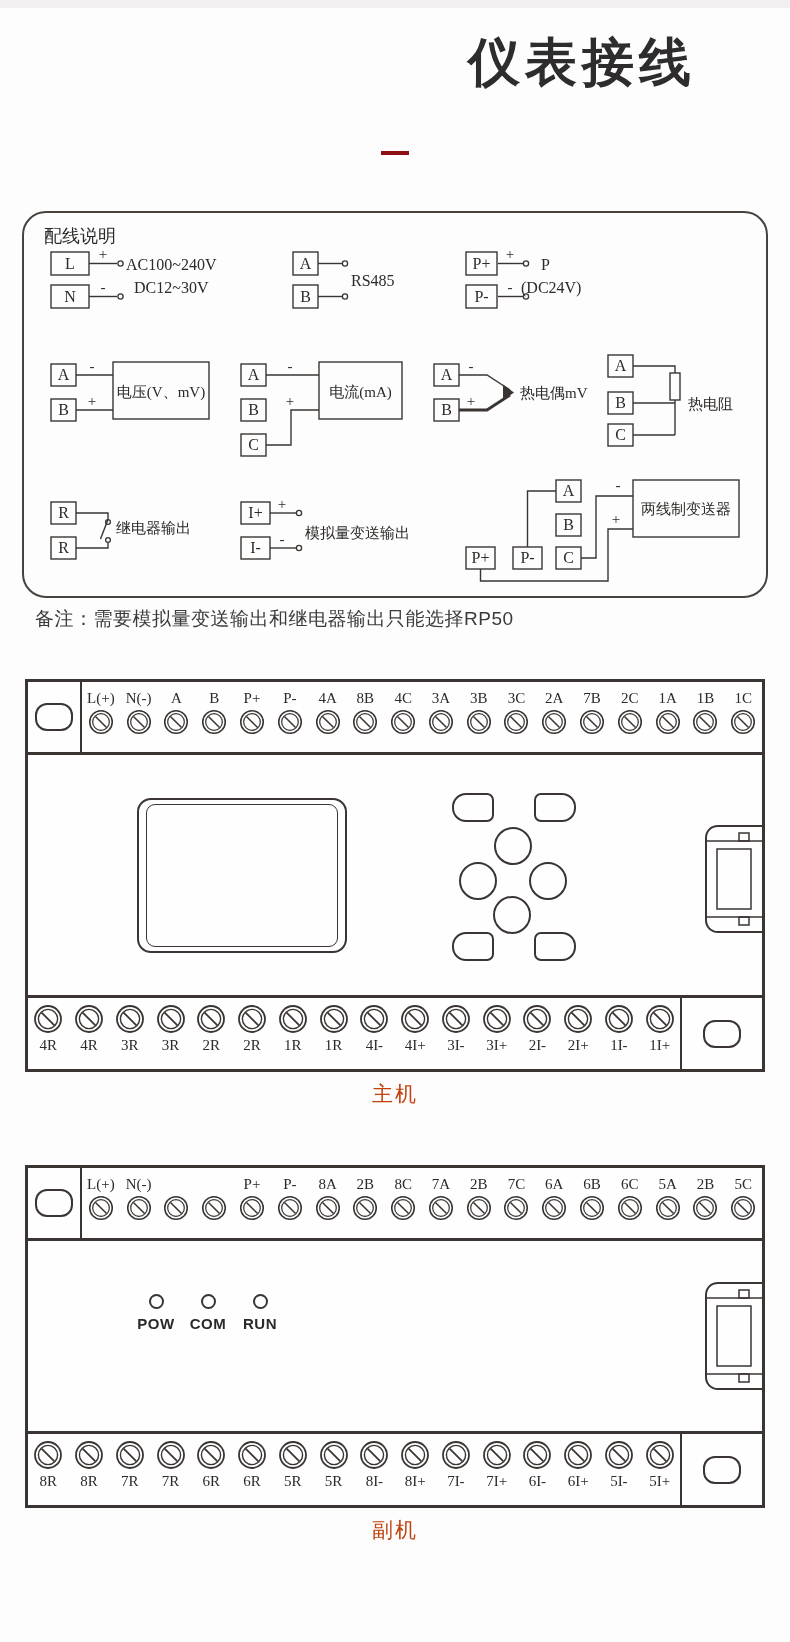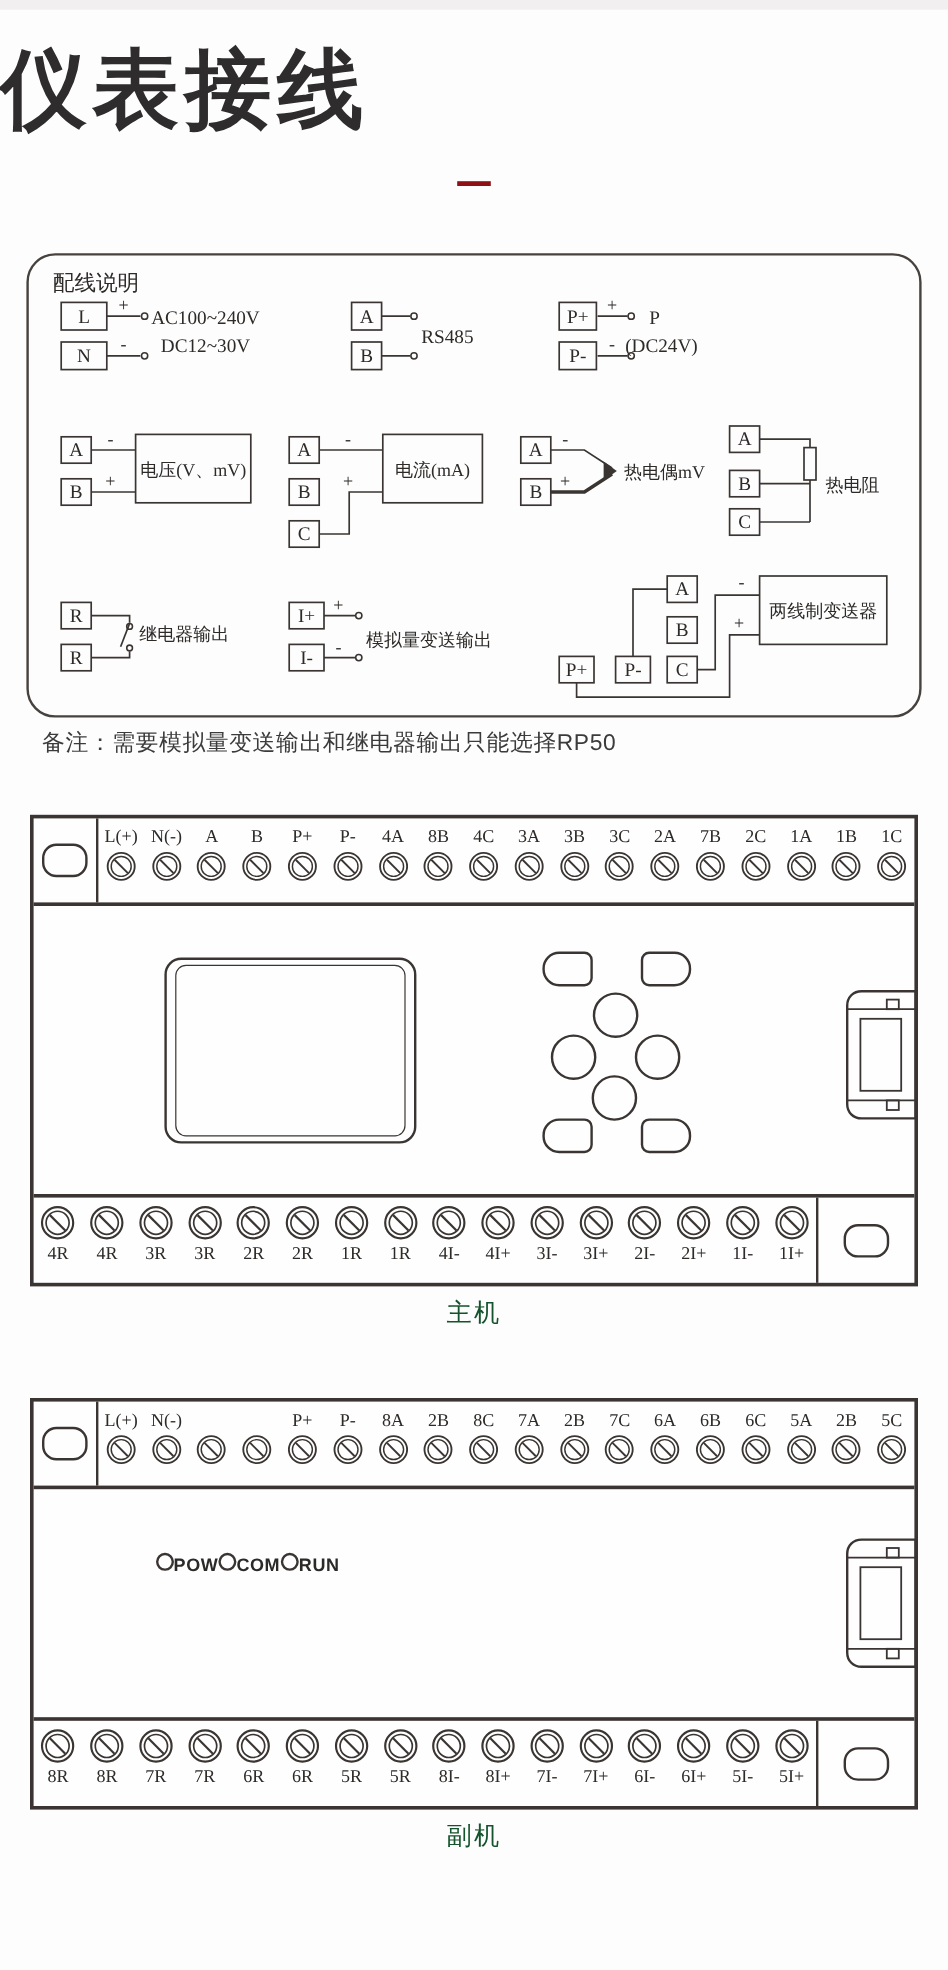--- a/index.html
+++ b/index.html
@@ -2,22 +2,22 @@
 <html><head>
 <meta charset="utf-8">
 <style>
   html,body{margin:0;padding:0;}
   body{
     width:790px;height:1642px;position:relative;background:#fdfdfd;
     font-family:"Liberation Sans","DejaVu Sans",sans-serif;color:#2d2a28;overflow:hidden;
   }
   .top-band{position:absolute;left:0;top:0;width:790px;height:8px;background:#f1efef;}
   .page-title{
-    position:absolute;left:0;top:30px;width:696px;text-align:left;
-    font-size:72px;font-weight:900;letter-spacing:5px;color:#2e2c2c;line-height:1.25;
+    position:absolute;left:0;top:30px;width:696px;text-align:right;
+    font-size:52px;font-weight:900;letter-spacing:5px;color:#2e2c2c;line-height:1.25;
     font-family:"Liberation Sans","DejaVu Sans",sans-serif;
   }
   .red-underline{position:absolute;left:381px;top:151px;width:28px;height:4px;background:#8e1115;}
   .wiring-box{
     position:absolute;left:22px;top:211px;width:746px;height:387px;box-sizing:border-box;
     border:2px solid #48423e;border-radius:24px;background:#fdfdfd;
   }
   .wiring-box svg{display:block;}
   svg text{font-family:"Liberation Serif","DejaVu Serif",serif;fill:#2d2a27;}
   .f18{font-size:18px;}
@@ -61,24 +61,24 @@
     position:absolute;left:7px;top:4px;right:7px;bottom:4px;
     border:1px solid #3a3532;border-radius:9px;
   }
   .key{position:absolute;box-sizing:border-box;border:2px solid #3a3532;background:#fefefe;}
   .key-pill{width:42px;height:29px;}
   .pill-l{border-radius:14px 7px 7px 14px;}
   .pill-r{border-radius:7px 14px 14px 7px;}
   .key-round{width:38px;height:38px;border-radius:50%;}
   .connector{position:absolute;right:-3px;}
   .led-row{position:absolute;left:102px;top:53px;display:flex;}
-  .led-group{width:52px;display:flex;flex-direction:row;align-items:center;}
+  .led-group{width:52px;display:flex;flex-direction:column;align-items:center;}
   .led-dot{width:15px;height:15px;box-sizing:border-box;border:2px solid #3a3432;border-radius:50%;background:#fefefe;margin-bottom:6px;}
   .led-label{font-size:15px;font-weight:bold;color:#2b2a29;letter-spacing:0.5px;}
-  .unit-label{position:absolute;left:0;width:790px;text-align:center;font-size:21px;color:#14532d;letter-spacing:2px;}
+  .unit-label{position:absolute;left:0;width:790px;text-align:center;font-size:21px;color:#c2410c;letter-spacing:2px;}
   .unit-label-main{top:1080px;}
   .unit-label-sub{top:1516px;font-family:Liberation Serif, serif;}
 </style>
 </head>
 <body>
 
 <div class="top-band"></div>
 
 <div class="page-title">仪表接线</div>
 <div class="red-underline"></div>

